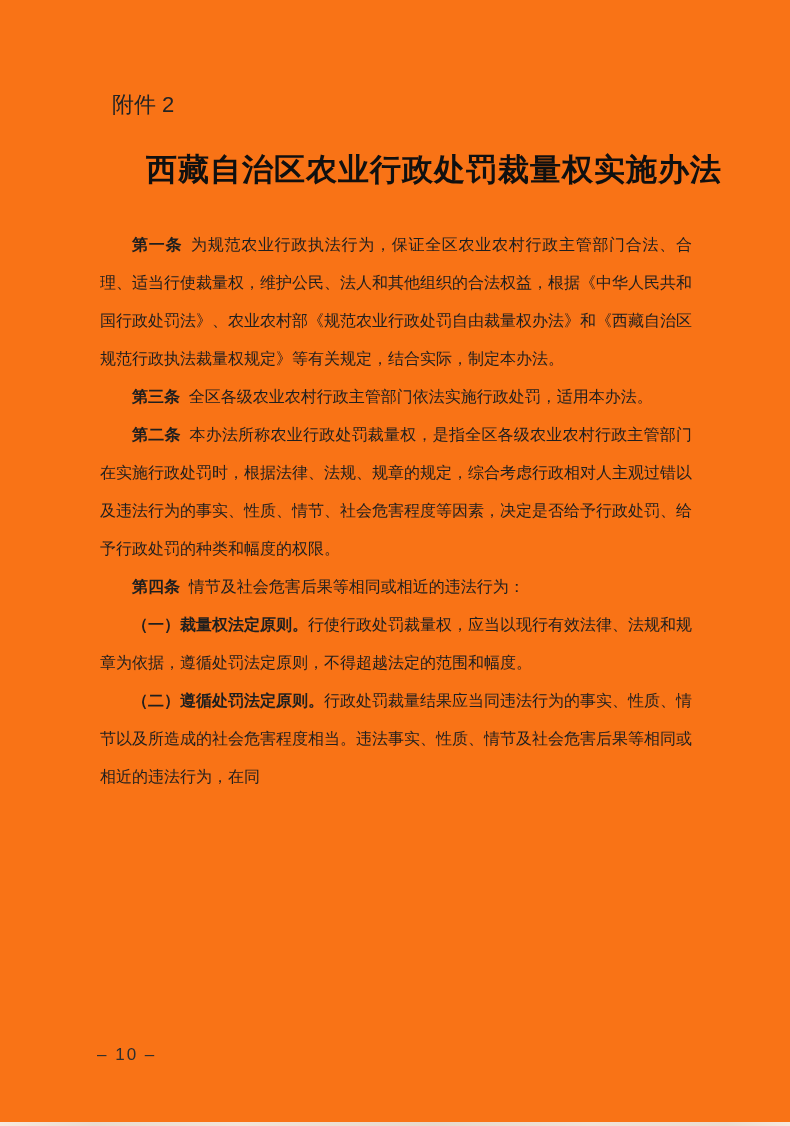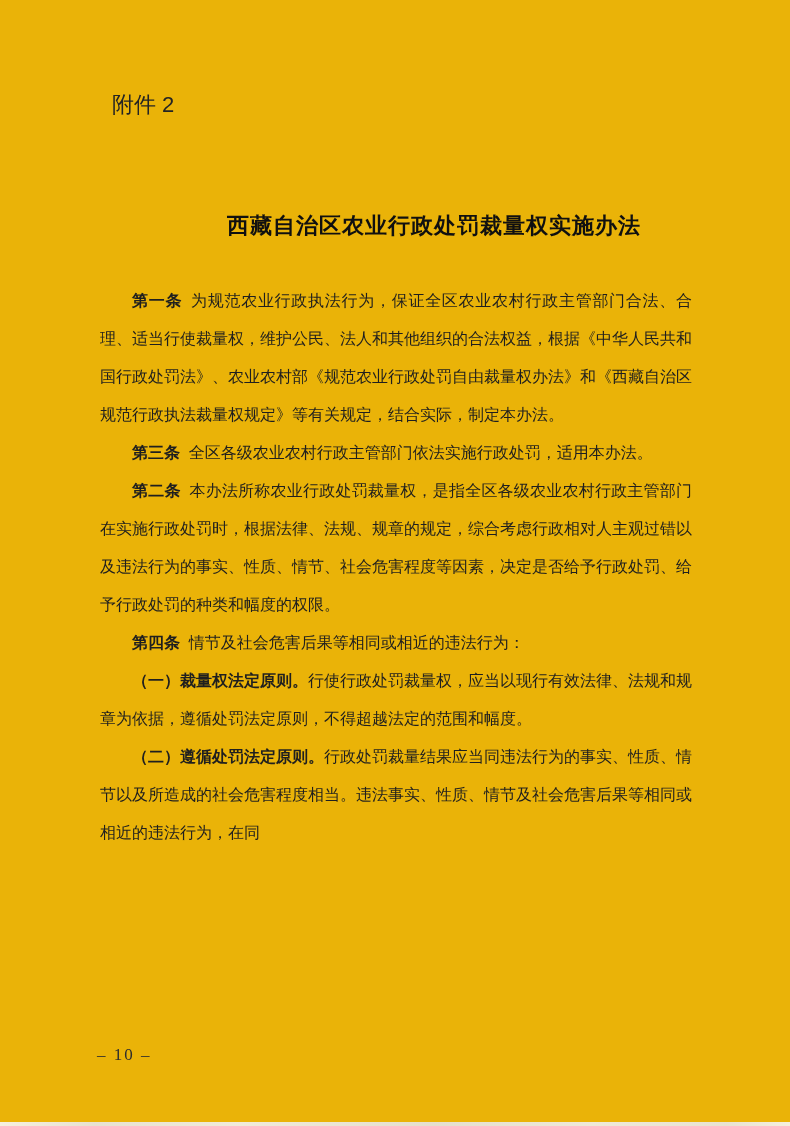--- a/index.html
+++ b/index.html
@@ -1,36 +1,36 @@
 <!DOCTYPE html>
 <html><head>
 <meta charset="utf-8">
 <style>
   html, body { margin: 0; padding: 0; background: #ffffff; }
   .page {
     position: relative;
     width: 790px;
     height: 1126px;
-    background: #eab308;
+    background: #f97316;
     overflow: hidden;
     font-family: "Liberation Serif", "DejaVu Serif", serif;
     color: #1d1d1d;
   }
   .attachment {
     margin: 92px 0 0 112px;
     font-size: 22px;
     line-height: 26px;
     font-family: "Liberation Sans", "DejaVu Sans", sans-serif;
     color: #242424;
   }
   .doc-title {
-    margin: 86px 0 0 0;
+    margin: 30px 0 0 0;
     padding-left: 78px;         
     text-align: center;
-    font-size: 22px;
+    font-size: 31px;
     font-weight: 700;
     line-height: 44px;
     color: #101010;
     letter-spacing: 1px;
   }
   .doc-title .title-line { display: block; }
   .content {
     margin: 34px 0 0 100px;
     width: 592px;
     font-size: 16px;
@@ -43,21 +43,21 @@
   .p-label { font-weight: 700; }
   .article-label { margin-right: 0.55em; }
   .item-label { margin-right: 0; }
   .page-number {
     position: absolute;
     left: 97px;
     top: 1045px;
     font-size: 17px;
     letter-spacing: 2px;
     color: #2e2e2e;
-    font-family: Liberation Serif, serif;
+    font-family: Liberation Sans, sans-serif;
   }
   .scan-edge {
     position: absolute;
     left: 0; right: 0; bottom: 0;
     height: 4px;
     background: linear-gradient(to right,
       #f7f7f7 0%, #e7e7e7 12%, #f1f1f1 30%, #e4e4e4 55%, #efefef 75%, #e8e8e8 92%, #f6f6f6 100%);
     opacity: 0.9;
   }
 </style>

